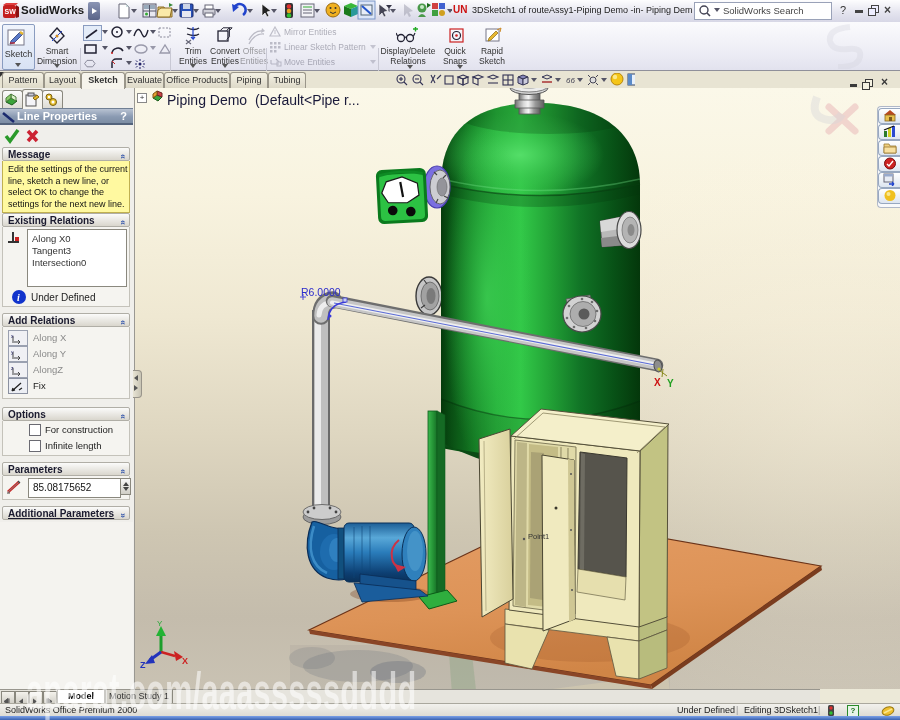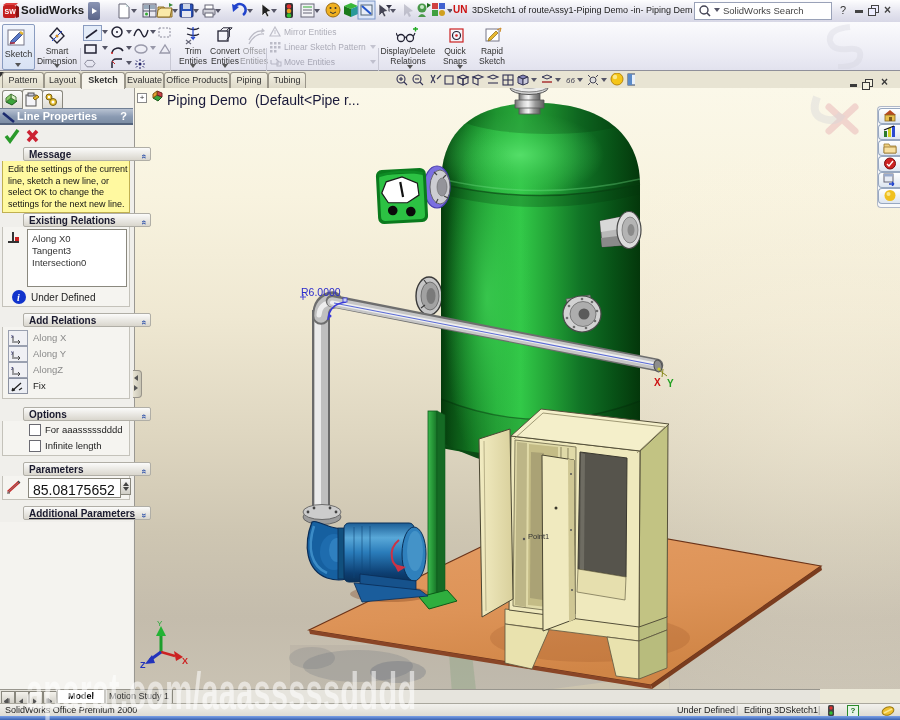--- a/index.html
+++ b/index.html
@@ -21,21 +21,21 @@
   #tabrow{left:0;top:71px;width:900px;height:17px;background:#e8e4d3;border-bottom:1px solid #b8b4a4;}
   .ctab{position:absolute;top:1px;height:15px;background:linear-gradient(#f4f1e4,#ddd9c8);
     border:1px solid #9a968a;border-bottom:none;border-radius:3px 3px 0 0;
     font-size:9px;color:#333;text-align:center;line-height:15px;}
   .ctab.active{background:#f6f4ec;font-weight:bold;height:16px;z-index:3;}
   
   #main{left:0;top:88px;width:900px;height:601px;}
   #panel{position:absolute;left:0;top:0;width:134px;height:601px;background:#f0efeb;border-right:1px solid #9a9892;}
   .sect{position:absolute;left:2px;width:128px;background:linear-gradient(#fbfbfa,#d9d6cd);
     border:1px solid #b0aea6;border-radius:2px;height:14px;
-    font-size:10px;font-weight:bold;color:#1a1a2e;line-height:14px;padding-left:5px;box-sizing:border-box;margin-left:21px;}
+    font-size:10px;font-weight:bold;color:#1a1a2e;line-height:14px;padding-left:5px;box-sizing:border-box;}
   .chev{position:absolute;right:4px;top:1px;font-size:9px;color:#3355aa;font-weight:bold;letter-spacing:-1px;transform:rotate(90deg);}
   .sbody{position:absolute;left:2px;width:128px;background:#f5f4f0;border:1px solid #c4c2ba;border-top:none;box-sizing:border-box;}
   
   #viewport{position:absolute;left:135px;top:0;width:765px;height:601px;
     background:radial-gradient(circle 480px at 92% 52%, rgba(252,246,228,0.38), rgba(252,246,228,0) 70%),linear-gradient(#fbf8e9 0%,#f8f3df 18%,#efe8d2 38%,#ded6c0 58%,#cec6b2 74%,#c4bcac 88%,#c9c2b3 100%);}
   
   #mtabs{left:0;top:689px;width:820px;height:14px;background:#e6e4dd;border-top:1px solid #98968e;}
   .mtab{position:absolute;top:0px;height:13px;font-size:9px;line-height:13px;text-align:center;border:1px solid #8a887e;border-top:none;}
   #statusbar{left:0;top:703px;width:900px;height:13px;background:linear-gradient(#f2f1ed,#dcdad2);border-top:1px solid #aaa89e;font-size:9px;color:#222;}
   #bluebar{left:0;top:716px;width:900px;height:4px;background:linear-gradient(#7aa0e8,#3a62b0);}
@@ -729,33 +729,33 @@
         <span style="position:absolute;left:30px;top:37px;font-size:9.5px;color:#8a8a8a;">AlongZ</span>
         <div style="position:absolute;left:5px;top:51px;width:18px;height:14px;border:1px solid #8a90a0;background:#eceef4;"><svg width="16" height="12">
               <path d="M3,10 L12,2 M3,10 l3,-1 m-3,1 l1,-3 M10,9 l3,-2" stroke="#222" stroke-width="1.3"></path>
             </svg></div>
         <span style="position:absolute;left:30px;top:53px;font-size:9.5px;color:#222;">Fix</span>
       </div>
 
       <div class="sect" style="top:319px;">Options<span class="chev">«</span></div>
       <div class="sbody" style="top:333px;height:35px;">
         <div style="position:absolute;left:26px;top:3px;width:10px;height:10px;background:#fff;border:1px solid #6a6a72;"></div>
-        <span style="position:absolute;left:42px;top:3px;font-size:9.5px;color:#222;">For aaasssssdddd</span>
+        <span style="position:absolute;left:42px;top:3px;font-size:9.5px;color:#222;">For construction</span>
         <div style="position:absolute;left:26px;top:19px;width:10px;height:10px;background:#fff;border:1px solid #6a6a72;"></div>
         <span style="position:absolute;left:42px;top:19px;font-size:9.5px;color:#222;">Infinite length</span>
       </div>
 
       <div class="sect" style="top:374px;">Parameters<span class="chev">«</span></div>
       <div class="sbody" style="top:388px;height:24px;">
         <svg width="16" height="16" style="position:absolute;left:3px;top:3px;">
             <line x1="2" y1="13" x2="13" y2="3" stroke="#cc2222" stroke-width="3"></line>
             <line x1="2" y1="13" x2="13" y2="3" stroke="#888" stroke-width="1"></line>
             <path d="M1,14 l3,0 M12,2 l2,2" stroke="#444" stroke-width="1.2"></path>
           </svg>
-        <div style="position:absolute;left:25px;top:2px;width:93px;height:17px;background:#fff;border:1px solid #8a887e;box-sizing:border-box;font-size:14px;color:#111;padding:3px 0 15px 4px;">85.08175652</div>
+        <div style="position:absolute;left:25px;top:2px;width:93px;height:17px;background:#fff;border:1px solid #8a887e;box-sizing:border-box;font-size:10px;color:#111;padding:3px 0 15px 4px;">85.08175652</div>
         <div style="position:absolute;left:117px;top:2px;width:11px;height:17px;background:linear-gradient(#f8f8f8,#d0cec6);border:1px solid #8a887e;box-sizing:border-box;">
           <div style="position:absolute;left:2px;top:3px;width:0;height:0;border-left:3px solid transparent;border-right:3px solid transparent;border-bottom:4px solid #444;"></div>
           <div style="position:absolute;left:2px;bottom:3px;width:0;height:0;border-left:3px solid transparent;border-right:3px solid transparent;border-top:4px solid #444;"></div>
         </div>
       </div>
 
       <div class="sect" style="top:418px;text-decoration:underline;">Additional Parameters<span class="chev" style="letter-spacing:-1px;">»</span></div>
       <div style="position:absolute;left:0;top:434px;width:133px;height:167px;background:#f4f3ef;"></div>
     </div>
 

